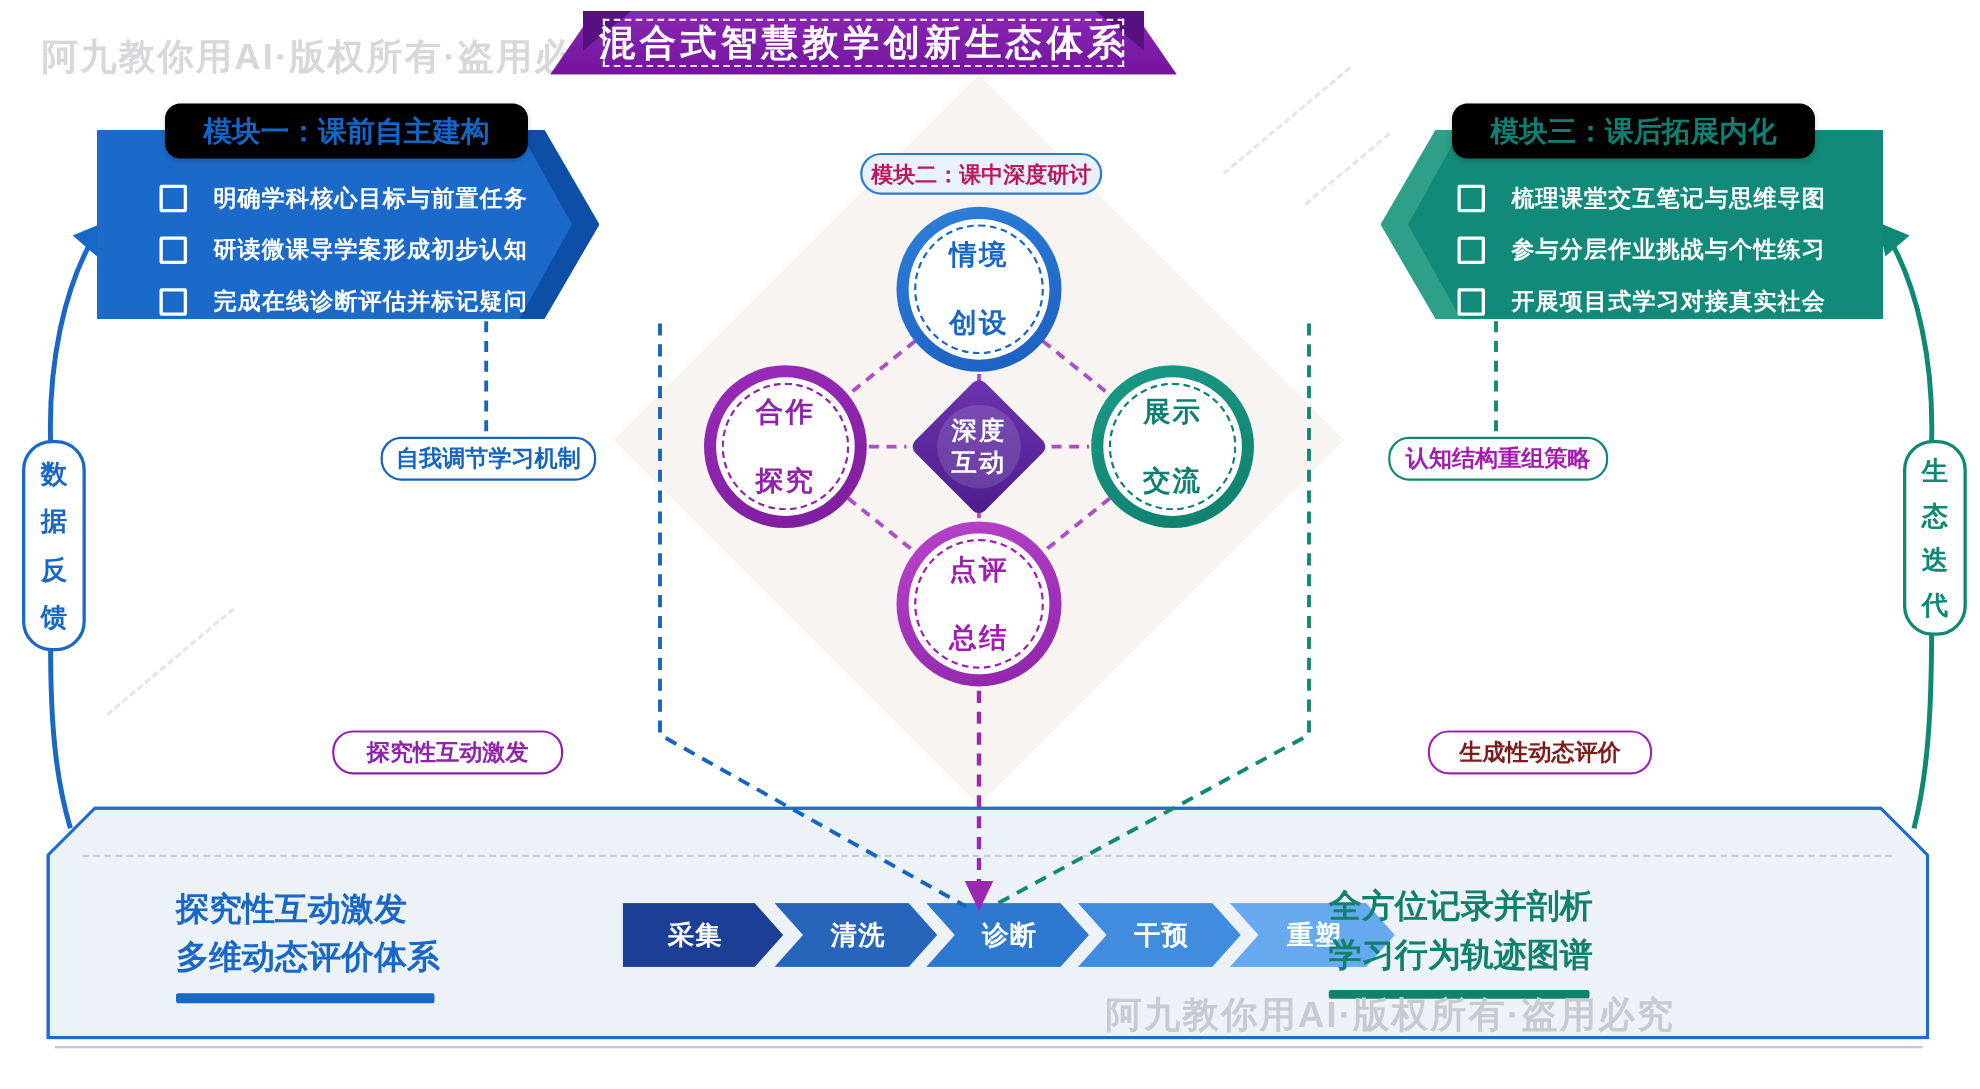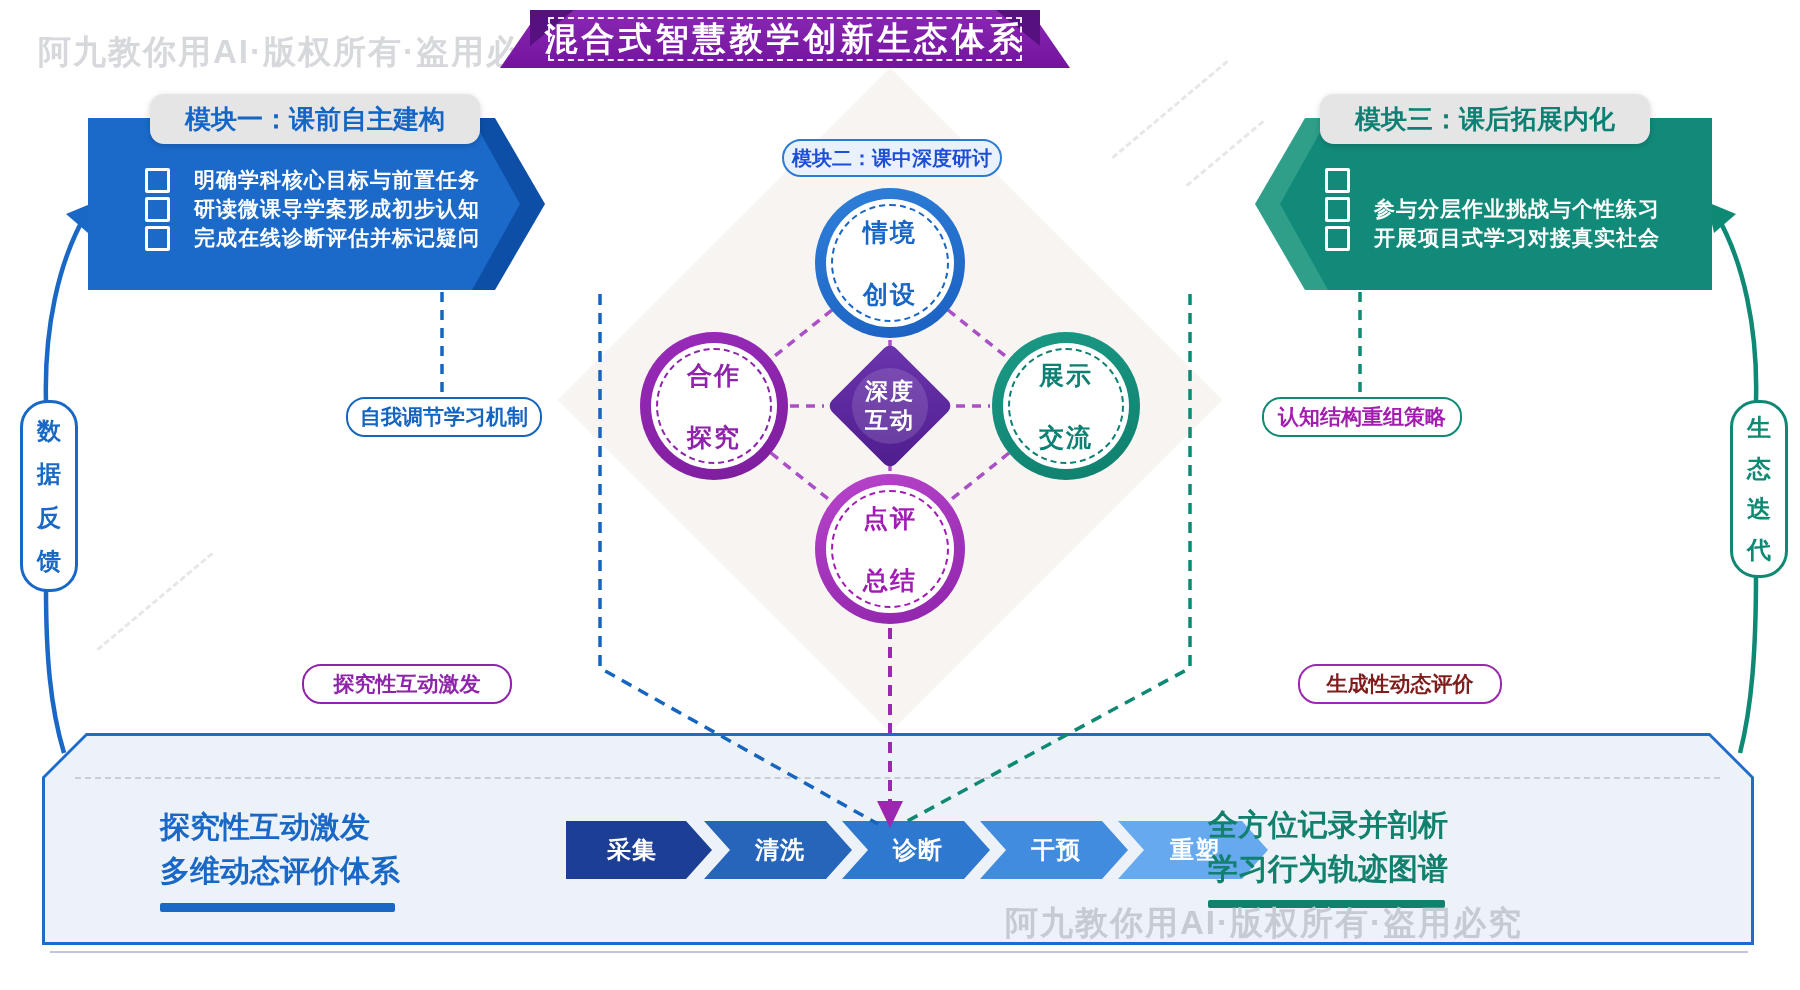--- a/index.html
+++ b/index.html
@@ -33,35 +33,35 @@
   .module{width:457px;height:196px;z-index:3;}
   .mod-layer{position:absolute;top:24px;height:172px;}
   .m1-back{left:0;width:457px;background:#0d4fa6;
            clip-path:polygon(0 0,calc(100% - 50px) 0,100% 50%,calc(100% - 50px) 100%,0 100%);}
   .m1-body{left:0;width:432px;background:#1b6aca;
            clip-path:polygon(0 0,calc(100% - 48px) 0,100% 50%,calc(100% - 48px) 100%,0 100%);}
   .m3-back{right:0;width:457px;background:#2f9f8a;
            clip-path:polygon(50px 0,100% 0,100% 100%,50px 100%,0 50%);}
   .m3-body{right:0;width:432px;background:#128a7a;
            clip-path:polygon(48px 0,100% 0,100% 100%,48px 100%,0 50%);}
-  .mod-header{position:absolute;top:0;height:50px;width:330px;background:#e5e5e5;border-radius:14px;
+  .mod-header{position:absolute;top:0;height:50px;width:330px;background:#000000;border-radius:14px;
               box-shadow:0 2px 6px rgba(0,0,0,.18);display:flex;align-items:center;justify-content:center;
               font-size:26px;font-weight:bold;white-space:nowrap;}
   .m1-header{left:62px;color:#1565c4;}
   .m3-header{right:62px;color:#0e8073;}
-  .mod-items{position:absolute;top:72px;display:flex;flex-direction:column;gap:1px;}
+  .mod-items{position:absolute;top:72px;display:flex;flex-direction:column;gap:19px;}
   .m1-items{left:57px;} .m3-items{left:70px;}
   .mod-item{display:flex;align-items:center;gap:24px;height:28px;}
   .cbx{width:19px;height:19px;border:3px solid #ffffff;border-radius:2px;flex:none;}
   .item-text{color:#ffffff;font-size:21px;font-weight:bold;letter-spacing:1px;white-space:nowrap;}
 
   
   .m2-pill{left:782px;top:139px;width:216px;height:34px;background:#e9f2fc;border:2px solid #2a7bd4;
            border-radius:19px;display:flex;align-items:center;justify-content:center;
-           color:#1d4ed8;font-size:20px;font-weight:bold;white-space:nowrap;z-index:3;}
+           color:#be185d;font-size:20px;font-weight:bold;white-space:nowrap;z-index:3;}
 
   
   .node{border-radius:50%;z-index:3;}
   .face{position:absolute;inset:11px;background:#ffffff;border-radius:50%;
         display:flex;align-items:center;justify-content:center;}
   .face::before{content:"";position:absolute;inset:5px;border:2px dashed currentColor;border-radius:50%;}
   .node-label{display:flex;flex-direction:column;align-items:center;font-size:25px;font-weight:bold;
               line-height:1.2;letter-spacing:2px;gap:32px;}
   .node-top{left:815px;top:188px;width:150px;height:150px;background:linear-gradient(160deg,#2f80d9,#1a5fc0);}
   .node-top .face{color:#1a66c6;}
@@ -196,20 +196,21 @@
     </div>
   </div>
 
   <div class="abs module" style="left:1255px;top:94px;">
     <div class="mod-layer m3-back"></div>
     <div class="mod-layer m3-body"></div>
     <div class="mod-header m3-header">模块三：课后拓展内化</div>
     <div class="mod-items m3-items">
       <div class="mod-item">
         <span class="cbx"></span>
+        <span class="item-text">梳理课堂交互笔记与思维导图</span>
       </div>
       <div class="mod-item">
         <span class="cbx"></span>
         <span class="item-text">参与分层作业挑战与个性练习</span>
       </div>
       <div class="mod-item">
         <span class="cbx"></span>
         <span class="item-text">开展项目式学习对接真实社会</span>
       </div>
     </div>

